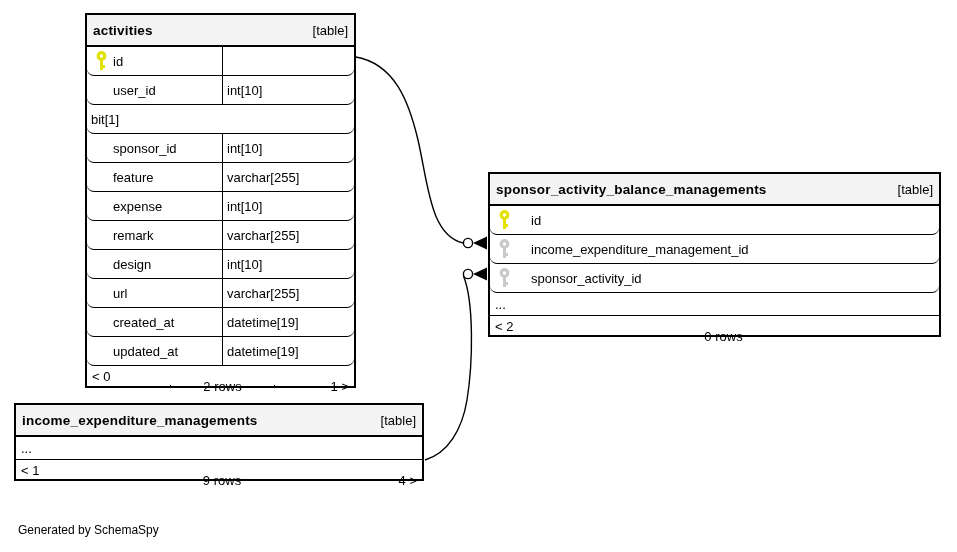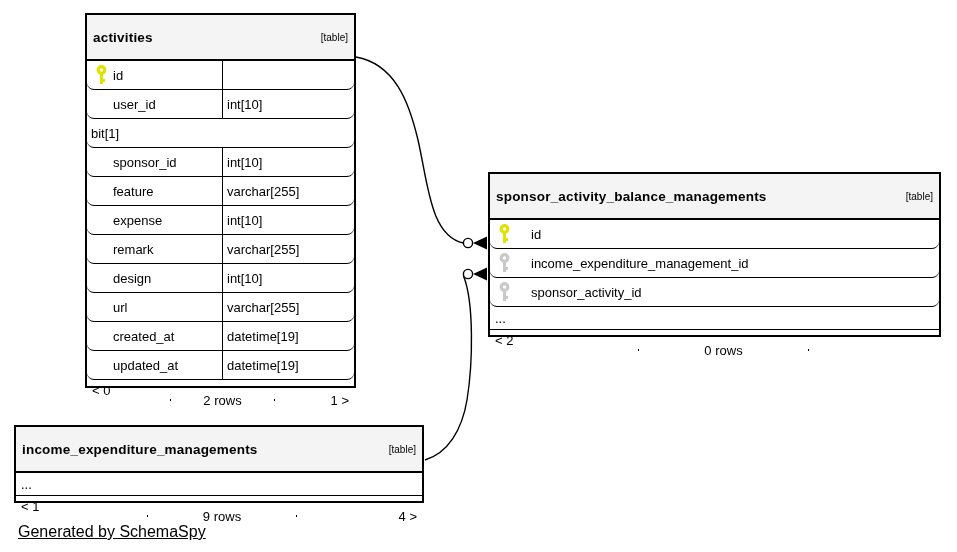--- a/index.html
+++ b/index.html
@@ -7,26 +7,26 @@
     width:957px;height:552px;position:relative;background:#ffffff;
     font-family:"Liberation Sans","DejaVu Sans",sans-serif;
     color:#000;overflow:hidden;
   }
   .rel-svg{position:absolute;left:0;top:0;z-index:0;}
   .tbl{
     position:absolute;z-index:1;border:2px solid #000;background:#fff;
     box-sizing:border-box;display:flex;flex-direction:column;
   }
   .thead{
-    height:46px;flex:none;background:#f4f4f4;border-bottom:2px solid #000;
+    height:32px;flex:none;background:#f4f4f4;border-bottom:2px solid #000;
     display:flex;align-items:center;padding:12px 6px;font-size:13.5px;
     box-sizing:border-box;
   }
   .tname{font-weight:bold;letter-spacing:.2px;}
-  .tkind{margin-left:auto;font-weight:normal;font-size:10px;}
+  .tkind{margin-left:auto;font-weight:normal;font-size:13px;}
   .trow{
     height:29px;flex:none;border-bottom:1px solid #000;display:flex;
     align-items:stretch;font-size:13px;box-sizing:border-box;border-radius:7px;
   }
   .cname{
     width:136px;flex:none;border-right:1px solid #000;display:flex;
     align-items:center;padding-left:9px;box-sizing:border-box;
   }
   .cfull{flex:1;display:flex;align-items:center;padding-left:9px;box-sizing:border-box;}
   .ctype{flex:1;display:flex;align-items:center;padding-left:4px;box-sizing:border-box;}
@@ -41,21 +41,21 @@
     height:23px;flex:none;border-bottom:1px solid #000;display:flex;
     align-items:center;padding-left:5px;font-size:13px;box-sizing:border-box;
   }
   .tfoot{flex:1;display:flex;font-size:13px;min-height:21px;}
   .fc{display:flex;align-items:center;box-sizing:border-box;}
   .fc + .fc{border-left:1px solid #000;margin-top:19px;}
   .fc-left{justify-content:flex-start;padding-left:5px;}
   .fc-mid{justify-content:center;}
   .fc-right{justify-content:flex-end;padding-right:5px;flex:1;}
   .credit{
-    position:absolute;left:18px;top:523px;font-size:16px;z-index:1;text-decoration:underline;
+    position:absolute;left:18px;top:523px;font-size:12px;z-index:1;
   }
 </style>
 </head>
 <body>
 
 <svg class="rel-svg" width="957" height="552" viewBox="0 0 957 552">
 
   <g>
     <path d="M356,57 C395,64 409,102 418,140 C428,183 430,236 463.5,243" fill="none" stroke="#000" stroke-width="1.4"></path>
     <circle cx="468" cy="243" r="4.6" fill="#fff" stroke="#000" stroke-width="1.4"></circle>
@@ -214,21 +214,21 @@
 
   <div class="dots">...</div>
 
   <div class="tfoot">
     <div class="fc fc-left" style="width:148px;">&lt; 2</div>
     <div class="fc fc-mid" style="width:170px;">0 rows</div>
     <div class="fc fc-right"></div>
   </div>
 </div>
 
-<div class="tbl" style="left:14px;top:425px;width:410px;height:78px;">
+<div class="tbl" style="left:14px;top:403px;width:410px;height:78px;">
   <div class="thead">
     <span class="tname">income_expenditure_managements</span>
     <span class="tkind">[table]</span>
   </div>
 
   <div class="dots">...</div>
 
   <div class="tfoot">
     <div class="fc fc-left" style="width:131px;">&lt; 1</div>
     <div class="fc fc-mid" style="width:149px;">9 rows</div>

